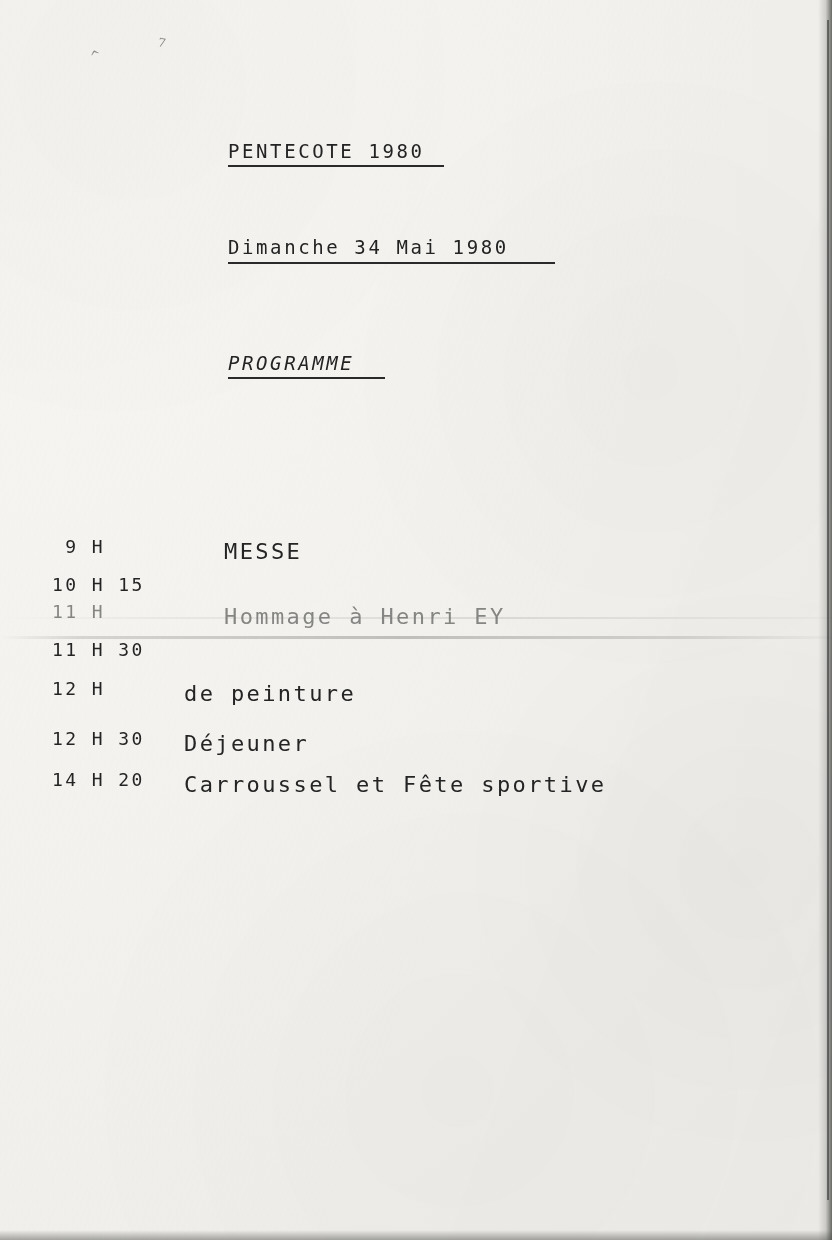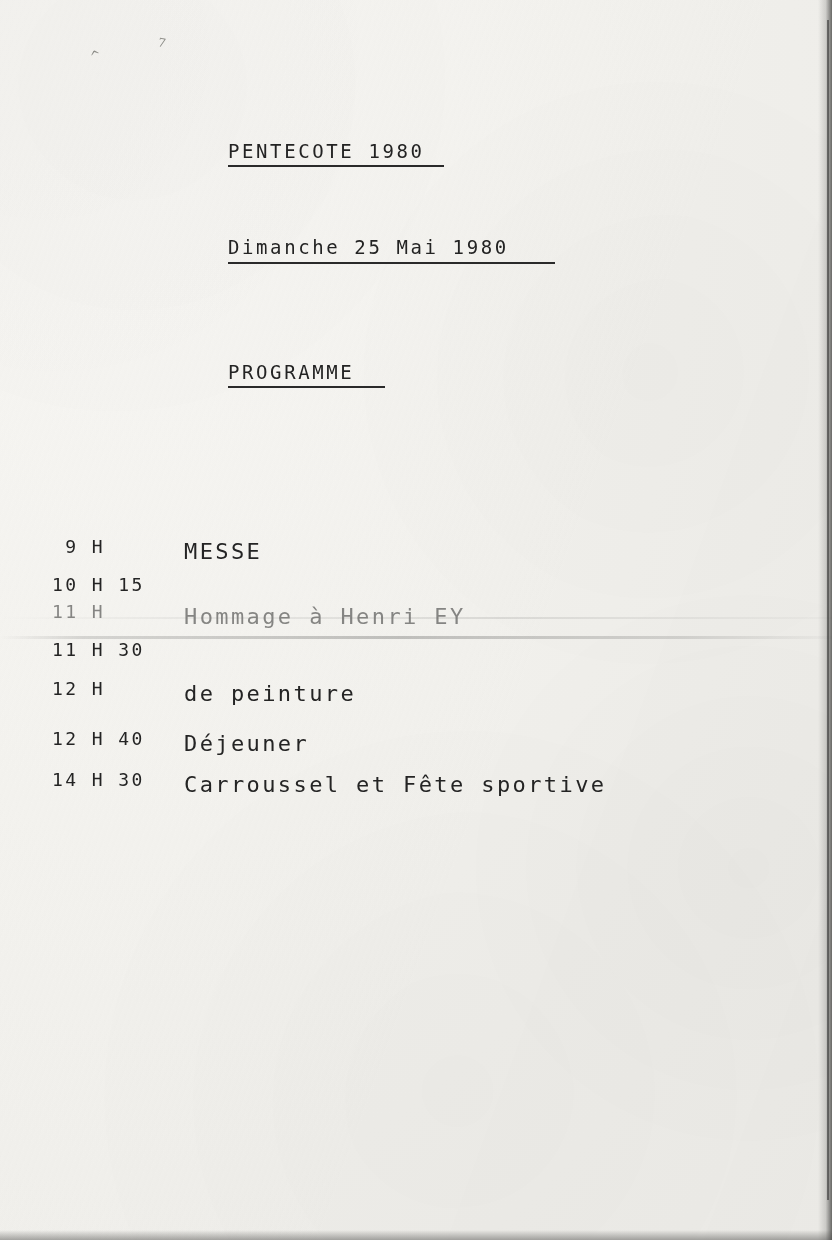--- a/index.html
+++ b/index.html
@@ -135,22 +135,23 @@
 
   #doc-date {
     left: 228px;
     top: 236px;
     font-size: 19px;
   }
   #doc-date .rule { width: 327px; margin-top: 4px; }
 
   #doc-section {
     left: 228px;
-    top: 361px;
+    top: 352px;
     font-size: 19px;
+    font-style: italic;
   }
   #doc-section .rule { width: 157px; margin-top: 3px; }
 
   .schedule {
     position: absolute;
     left: 52px;
     top: 536px;
     width: 700px;
   }
   .row {
@@ -177,21 +178,21 @@
   }
   .row-desc .line2 { display: block; }
 
   
   .faded .row-time,
   .faded .row-desc {
     color: #6e6e6c;
     opacity: 0.82;
   }
 
-  .row.tight { margin-bottom: 6px; }
+  .row.tight { margin-bottom: 6px; gap: 40px; }
   .row.loose { margin-bottom: 18px; }
 </style>
 </head>
 <body>
 
 <div class="page">
   <div class="grain"></div>
   <div class="crease2"></div>
   <div class="crease"></div>
 
@@ -199,21 +200,21 @@
   <div class="stray-mark stray-b">7</div>
 
   <div class="content">
 
     <div class="heading" id="doc-title">
       <span>PENTECOTE 1980</span>
       <span class="rule"></span>
     </div>
 
     <div class="heading" id="doc-date">
-      <span>Dimanche 25 Mai 1980</span>
+      <span>Dimanche 34 Mai 1980</span>
       <span class="rule"></span>
     </div>
 
     <div class="heading" id="doc-section">
       <span>PROGRAMME</span>
       <span class="rule"></span>
     </div>
 
     <div class="schedule">
 
@@ -242,28 +243,28 @@
       </div>
 
       <div class="row loose">
         <div class="row-time">12 H</div>
         <div class="row-desc">
           <span class="line2">de peinture</span>
         </div>
       </div>
 
       <div class="row">
-        <div class="row-time">12 H 40</div>
+        <div class="row-time">12 H 30</div>
         <div class="row-desc">
           <span>Déjeuner</span>
         </div>
       </div>
 
       <div class="row">
-        <div class="row-time">14 H 30</div>
+        <div class="row-time">14 H 20</div>
         <div class="row-desc">
           <span>Carroussel et Fête sportive</span>
         </div>
       </div>
 
     </div>
   </div>
 
   <div class="scan-edge-right"></div>
   <div class="scan-edge-right-line"></div>

